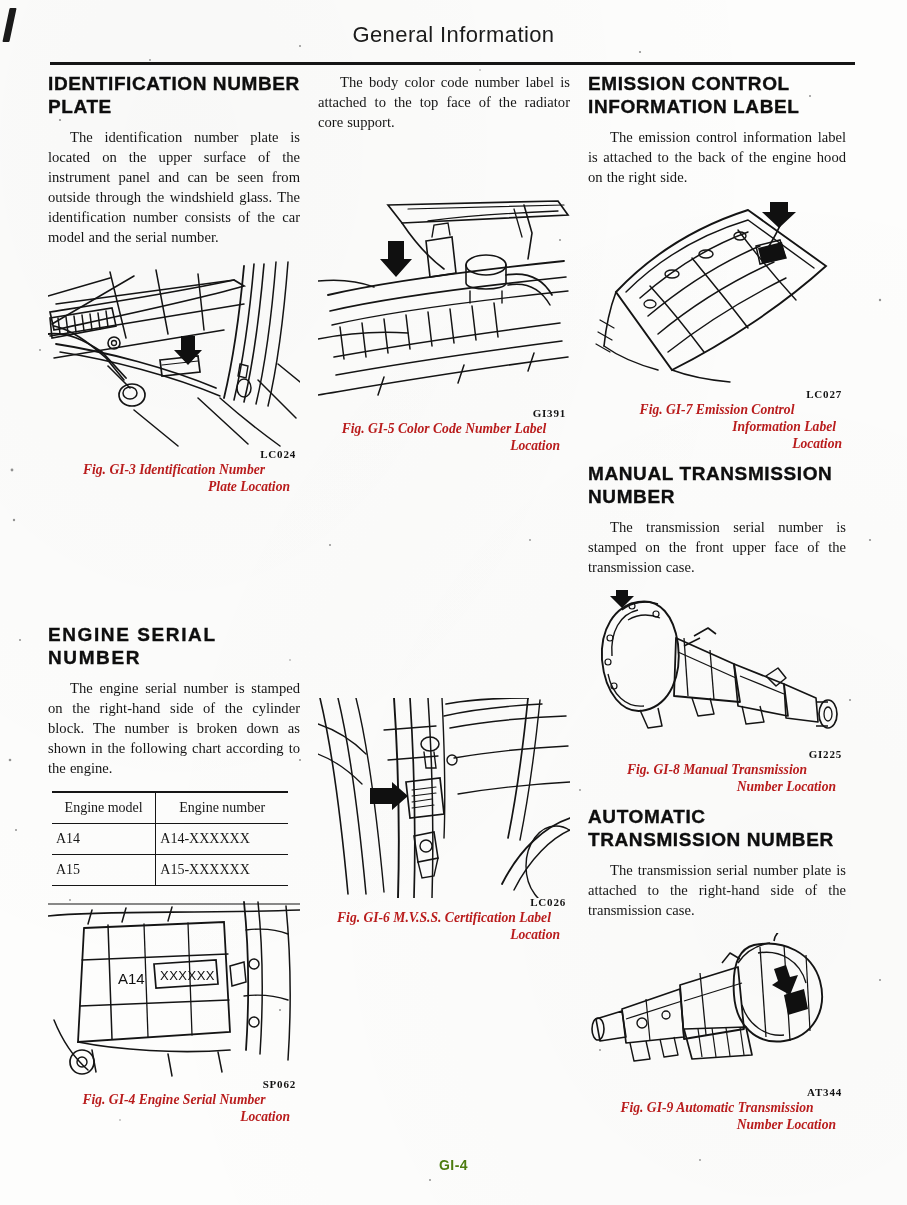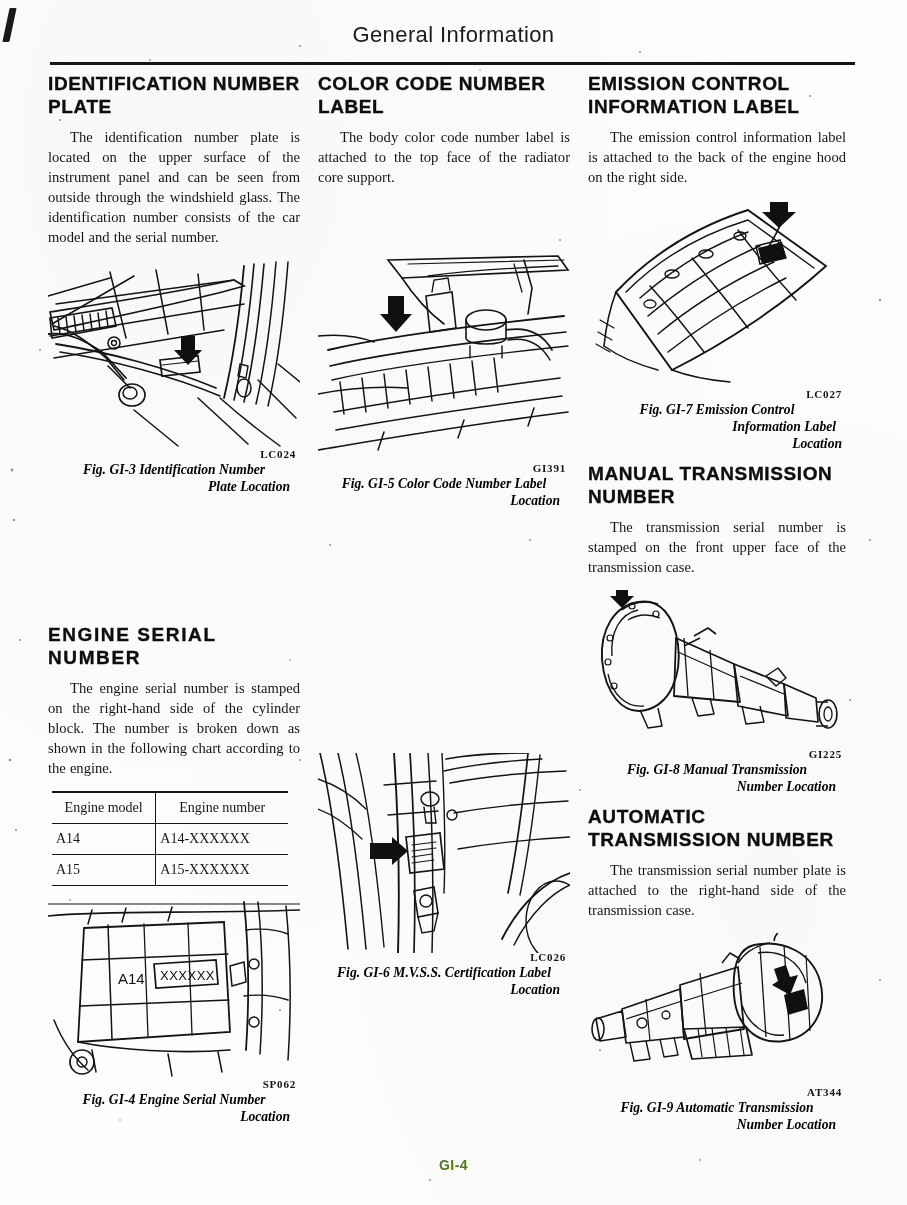--- a/index.html
+++ b/index.html
@@ -107,21 +107,21 @@
     color: #131313;
     margin: -2px 4px 1px 0;
   }
   .fig-caption {
     font-family: "Liberation Serif", serif;
     font-style: italic;
     font-weight: bold;
     font-size: 13.6px;
     line-height: 17px;
     text-align: center;
-    color: #000000;
+    color: #b91c1c;
   }
   .fig-caption .line2 {
     display: block;
     text-align: right;
     padding-right: 10px;
   }
   .fig-caption .line3 {
     display: block;
     text-align: right;
     padding-right: 4px;
@@ -314,21 +314,20 @@
       <div class="fig-code">SP062</div>
       <div class="fig-caption">
         <span>Fig. GI-4  Engine Serial Number</span>
         <span class="line2">Location</span>
       </div>
     </div>
   </div>
 
   <div class="col col-2">
 
-    <h2 class="sec-title">COLOR CODE NUMBER LABEL</h2>
     <p class="body">The body color code number label is attached to the top face of the radiator core support.</p>
 
     <div style="height:54px"></div>
 
     <div class="figure">
       <svg class="art" viewBox="0 0 252 210">
         <g fill="none" stroke="#141414" stroke-width="1.5" stroke-linecap="round">
 
           <path d="M70 6 L240 2 L250 16 L84 24 Z" stroke-width="1.7"></path>
           <path d="M90 10 L246 6" stroke-width="1.2"></path>

